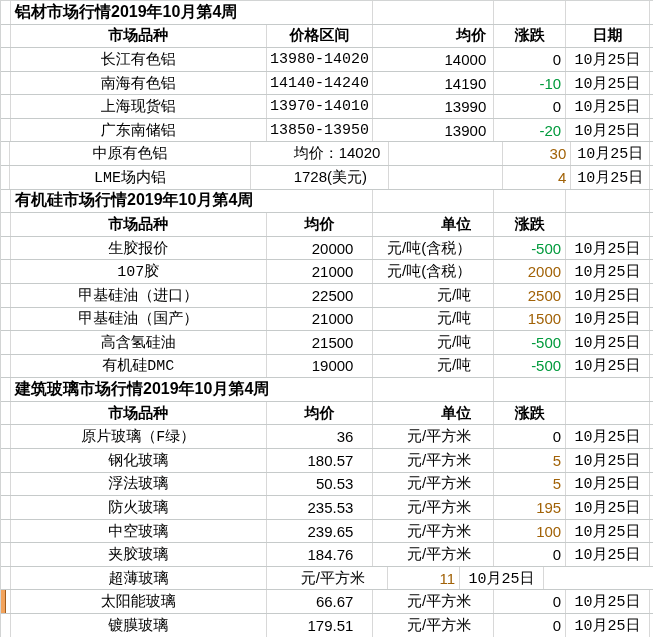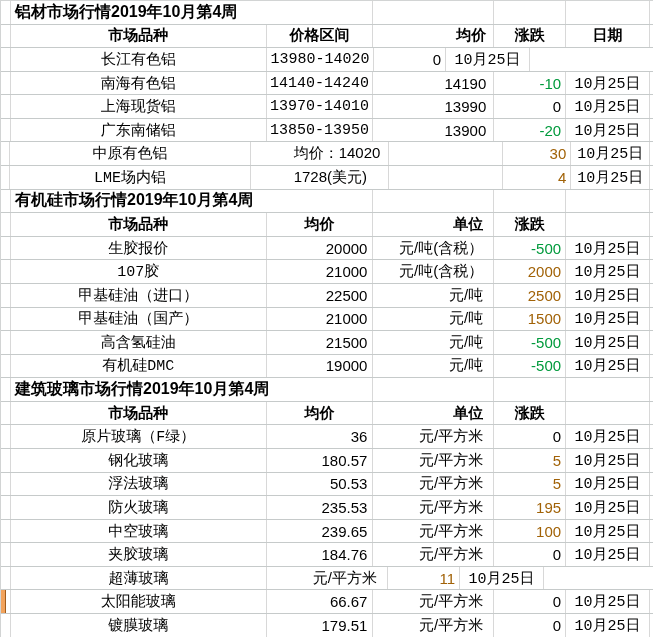--- a/index.html
+++ b/index.html
@@ -17,23 +17,23 @@
   .cb{width:256px;}
   .cc{width:107px;}
   .cd{width:121px;}
   .ce{width:72px;}
   .cf{width:84px;}
   .cg{width:3px;border-right:none;}
   .cbc{width:363px;} 
   .center{justify-content:center;font-family:Liberation Mono, monospace;}
   .right{justify-content:flex-end;}
   .left{justify-content:flex-start;padding-left:5px;margin-left:38px;}
-  .cc.right{padding-right:5px;}
+  .cc.right{padding-right:19px;}
   .cd.right{padding-right:7px;}
-  .cd.unit{padding-right:10px;}
+  .cd.unit{padding-right:22px;}
   .ce.right{padding-right:4px;}
   .hdr{font-weight:700;}
   .title{font-weight:700;font-size:16px;padding-left:4px;}
   .up{color:#a16207;}
   .down{color:#009a3c;}
   .hl{background:linear-gradient(90deg,#f2a35c 0,#f2a35c 4px,#a05c1c 4px,#a05c1c 5px,#ffffff 5px);}
 </style>
 </head>
 <body>
 
@@ -55,20 +55,21 @@
     <div class="c cd hdr right">均价</div>
     <div class="c ce hdr center">涨跌</div>
     <div class="c cf hdr center">日期</div>
     <div class="c cg"></div>
   </div>
 
   <div class="r">
     <div class="c ca"></div>
     <div class="c cb center">长江有色铝</div>
     <div class="c cc center">13980-14020</div>
+    <div class="c cd right">14000</div>
     <div class="c ce right">0</div>
     <div class="c cf center">10月25日</div>
     <div class="c cg"></div>
   </div>
 
   <div class="r">
     <div class="c ca"></div>
     <div class="c cb center">南海有色铝</div>
     <div class="c cc center">14140-14240</div>
     <div class="c cd right">14190</div>

